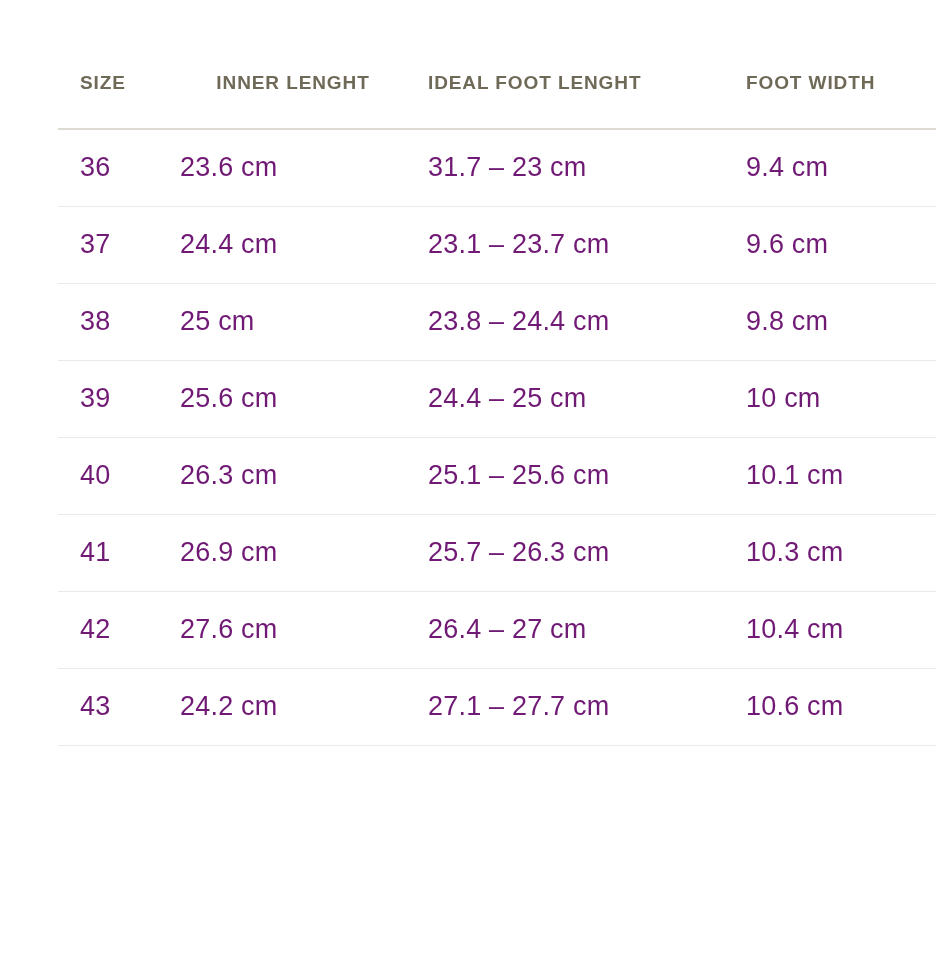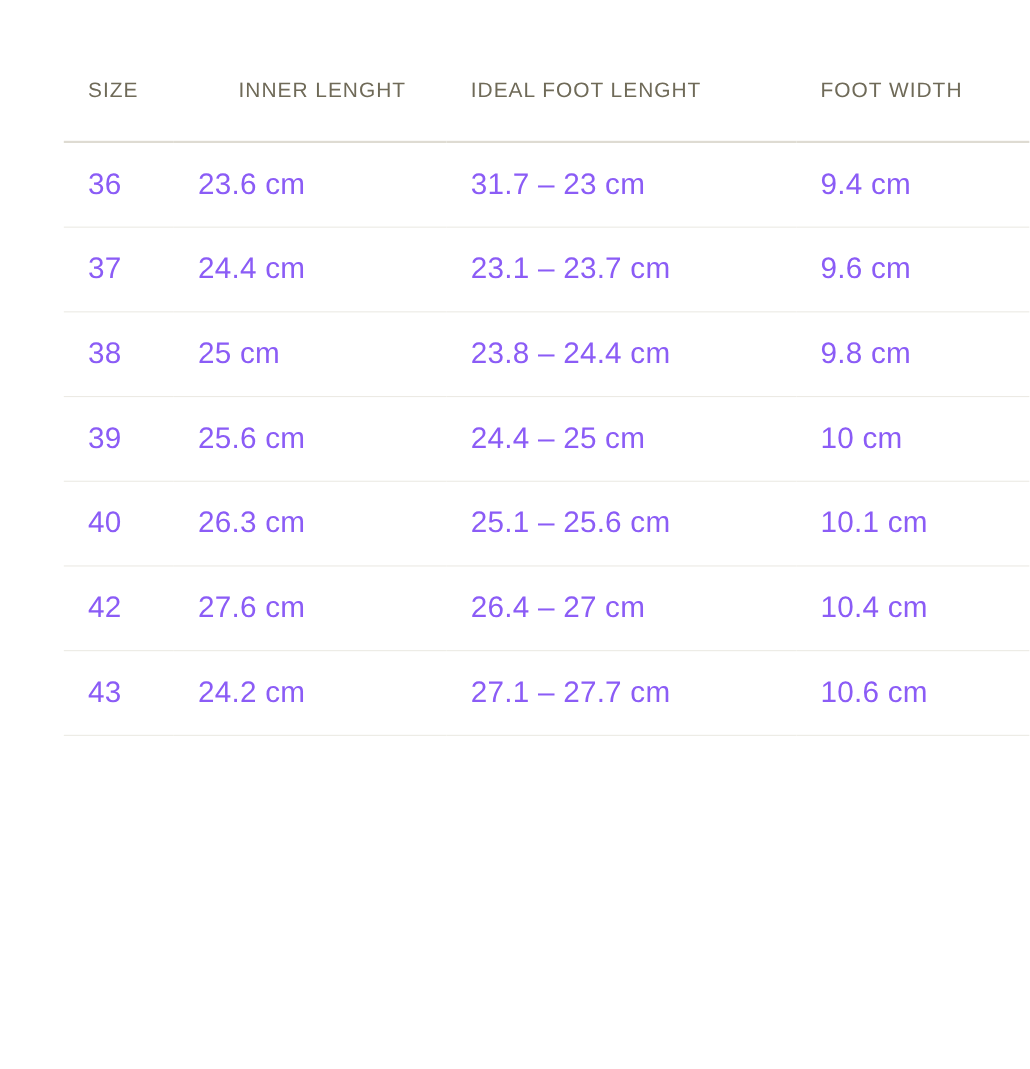--- a/index.html
+++ b/index.html
@@ -32,37 +32,37 @@
     table-layout: fixed;
   }
   table.size-table col.c-size      { width: 100px; }
   table.size-table col.c-inner     { width: 248px; }
   table.size-table col.c-ideal     { width: 318px; }
   table.size-table col.c-width     { width: 212px; }
 
   table.size-table thead th {
     text-align: left;
     font-size: 19px;
-    font-weight: normal;
+    font-weight: bold;
     letter-spacing: 0.9px;
     color: #6f6a58;
     padding: 0 0 34px 0;
     vertical-align: bottom;
     border-bottom: 2px solid #dedbd2;
     white-space: nowrap;
   }
   table.size-table thead th.h-size  { padding-left: 22px; }
   table.size-table thead th.h-inner { padding-left: 22px; text-align: center; }
   table.size-table thead th.h-ideal { padding-left: 22px; }
   table.size-table thead th.h-width { padding-left: 22px; }
 
   table.size-table tbody td {
     font-size: 27px;
     font-weight: 400;
-    color: #8b5cf6;
+    color: #701a75;
     padding: 22px 0 23px 22px;
     border-bottom: 1px solid #eceae4;
     vertical-align: middle;
     white-space: nowrap;
     letter-spacing: 0.2px;
   }
   table.size-table tbody tr:last-child td {
     border-bottom: 1px solid #eceae4;
   }
 </style>
@@ -111,20 +111,26 @@
           <td>24.4 – 25 cm</td>
           <td>10 cm</td>
         </tr>
         <tr>
           <td>40</td>
           <td>26.3 cm</td>
           <td>25.1 – 25.6 cm</td>
           <td>10.1 cm</td>
         </tr>
         <tr>
+          <td>41</td>
+          <td>26.9 cm</td>
+          <td>25.7 – 26.3 cm</td>
+          <td>10.3 cm</td>
+        </tr>
+        <tr>
           <td>42</td>
           <td>27.6 cm</td>
           <td>26.4 – 27 cm</td>
           <td>10.4 cm</td>
         </tr>
         <tr>
           <td>43</td>
           <td>24.2 cm</td>
           <td>27.1 – 27.7 cm</td>
           <td>10.6 cm</td>

